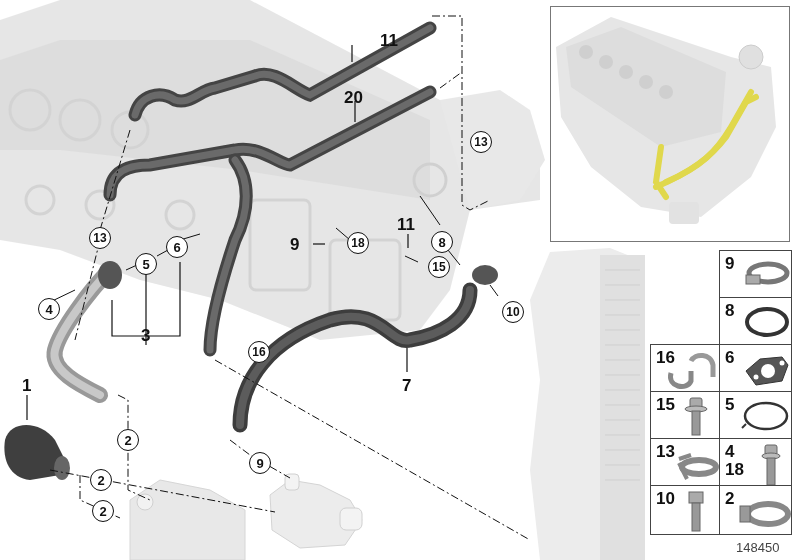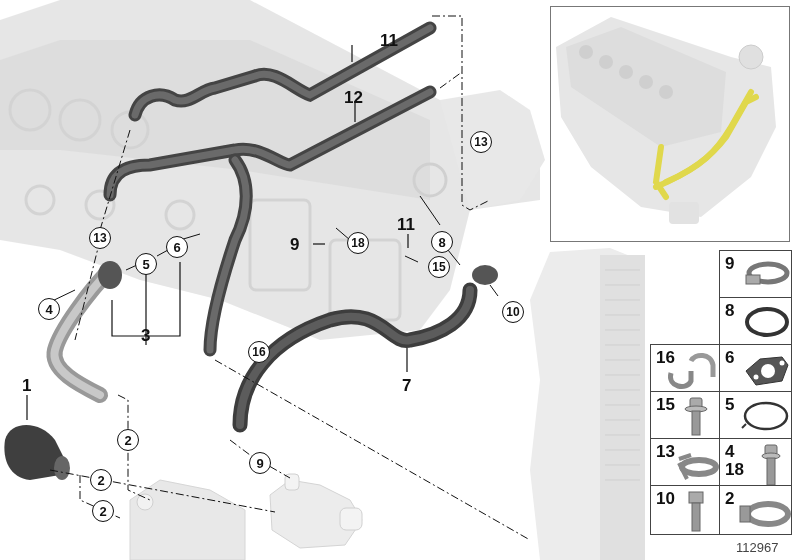--- a/index.html
+++ b/index.html
@@ -131,21 +131,21 @@
     <line x1="440" y1="240" x2="460" y2="265"></line>
     <line x1="498" y1="296" x2="490" y2="285"></line>
     <line x1="420" y1="196" x2="440" y2="225"></line>
   </g>
 </svg>
 
 <div class="lbl" style="left:22px;top:377px;">1</div>
 <div class="lbl" style="left:141px;top:327px;">3</div>
 <div class="lbl" style="left:402px;top:377px;">7</div>
 <div class="lbl" style="left:340px;top:32px;margin-left:40px;">11</div>
-<div class="lbl" style="left:344px;top:89px;">12</div>
+<div class="lbl" style="left:344px;top:89px;">20</div>
 <div class="lbl" style="left:397px;top:216px;">11</div>
 <div class="lbl" style="left:290px;top:236px;">9</div>
 
 <div class="circ" style="left:117px;top:429px;">2</div>
 <div class="circ" style="left:90px;top:469px;">2</div>
 <div class="circ" style="left:92px;top:500px;">2</div>
 <div class="circ" style="left:38px;top:298px;">4</div>
 <div class="circ" style="left:135px;top:253px;">5</div>
 <div class="circ" style="left:166px;top:236px;">6</div>
 <div class="circ" style="left:431px;top:231px;">8</div>
@@ -247,13 +247,13 @@
   </div>
   <div class="cell" style="left:719px;top:485px;width:73px;height:50px;">
     <span class="num">2</span>
     <svg style="left:16px;top:6px" width="56" height="40">
         <ellipse cx="32" cy="22" rx="20" ry="10" fill="none" stroke="#888" stroke-width="6"></ellipse>
         <rect x="4" y="14" width="10" height="16" fill="#999" stroke="#666"></rect>
       </svg>
   </div>
 </div>
 
-<div class="refnum">112967</div>
+<div class="refnum">148450</div>
 
 </body></html>

